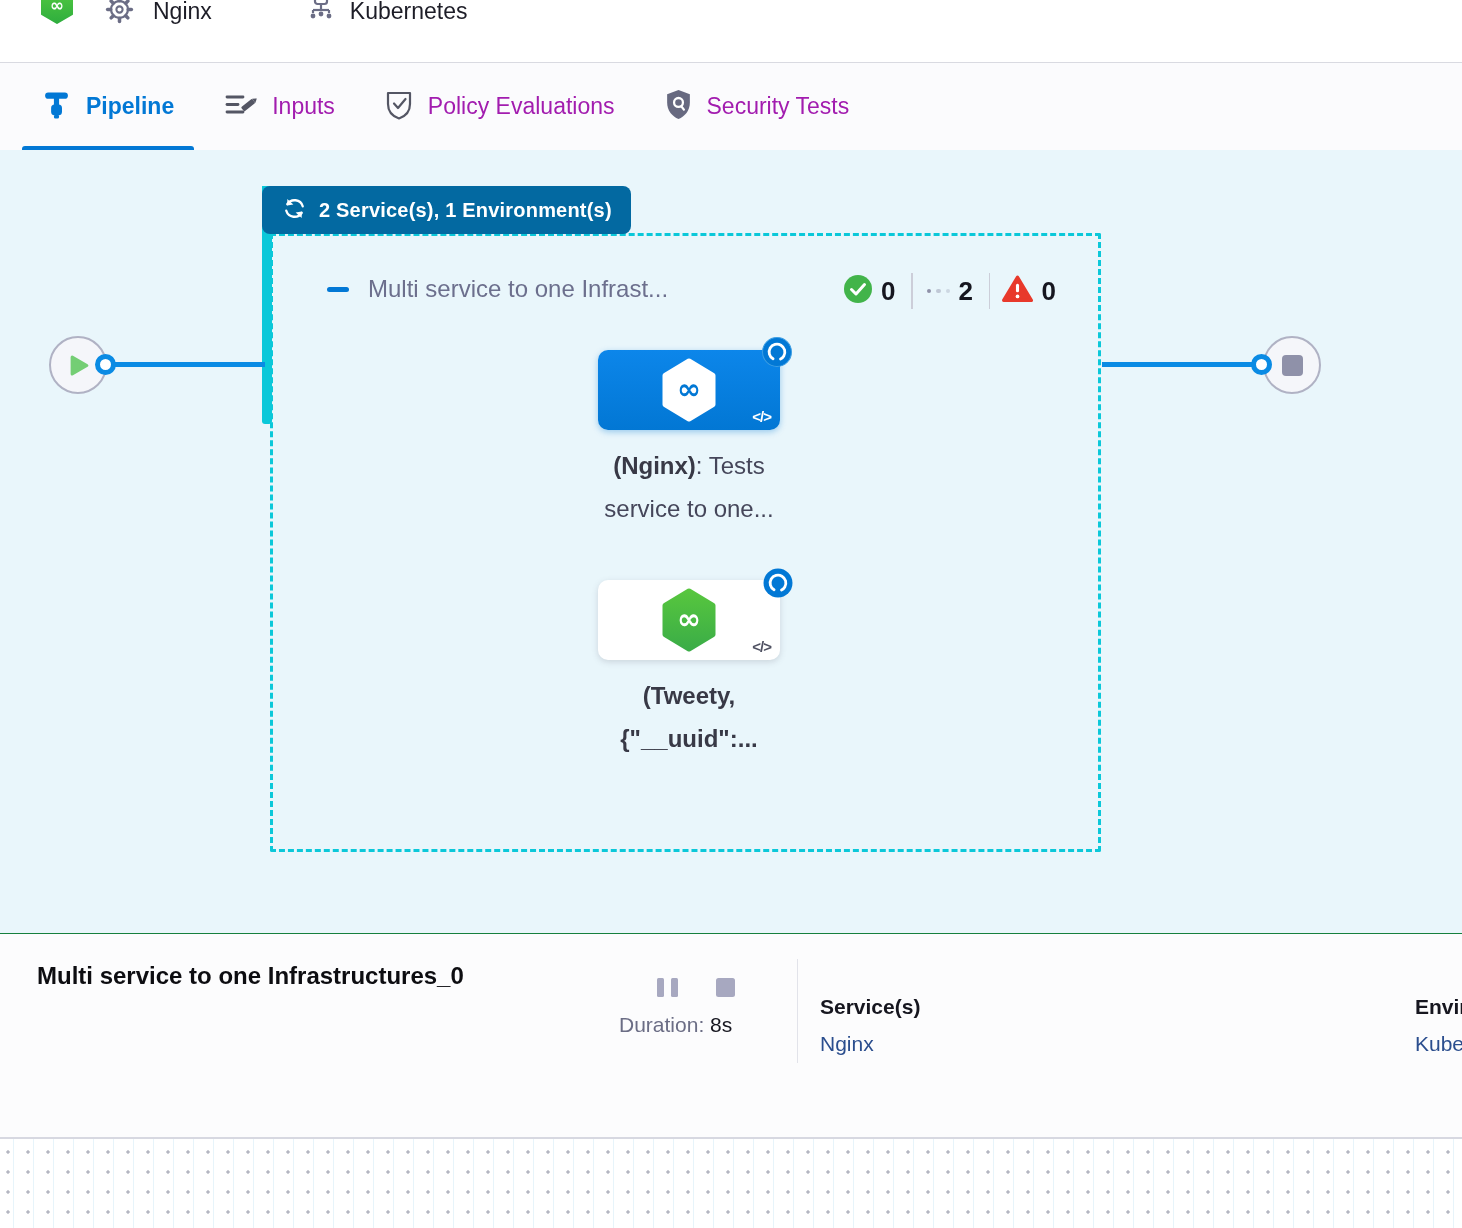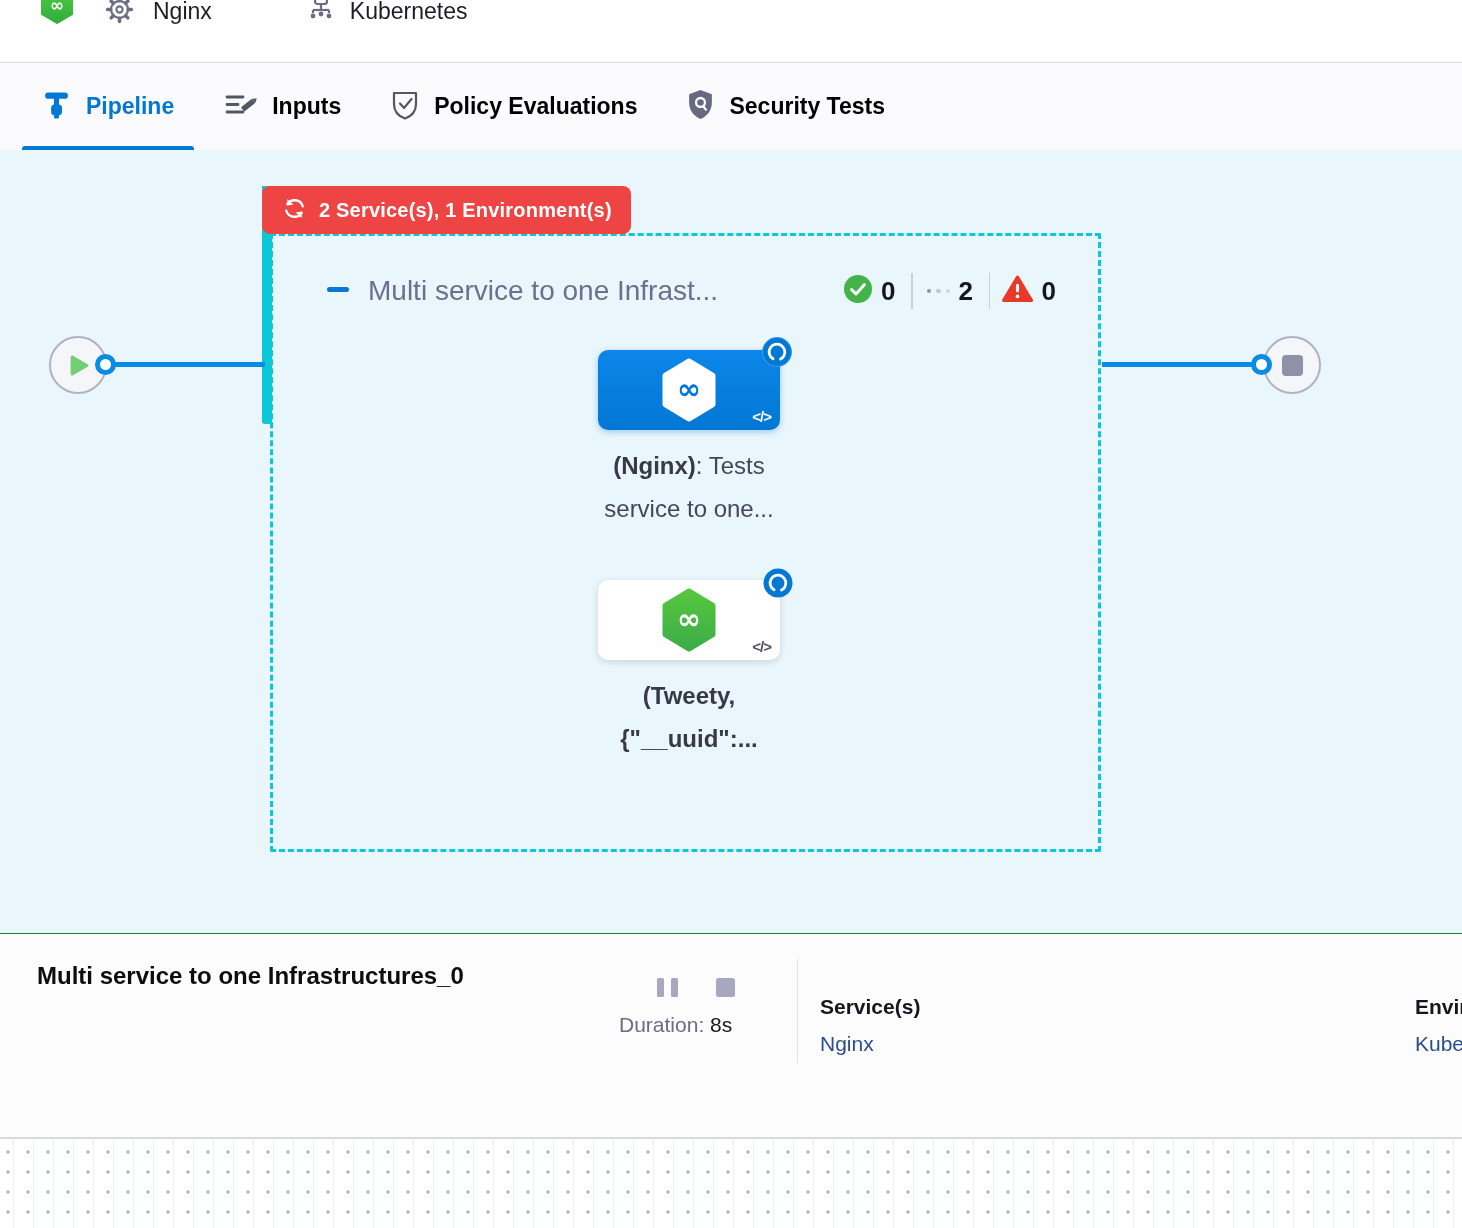--- a/index.html
+++ b/index.html
@@ -15,41 +15,41 @@
   .crumb-label { font-size:23px; color:#1d1d27; font-weight:500; }
   .logo-hex { margin-top:-8px; }
   .gear-wrap { margin-left:30px; margin-right:18px; }
   .k8s-wrap { margin-left:94px; margin-right:14px; }
 
   
   .tabbar { height:87px; background:#fbfbfd; display:flex; align-items:stretch;
             padding-left:22px; }
   .tab { position:relative; display:flex; align-items:center; gap:15px;
          padding:0 20px; margin-right:10px; cursor:pointer; }
-  .tab-label { font-size:23px; color:#000000; font-weight:700; }
+  .tab-label { font-size:23px; color:#a21caf; font-weight:400; }
   .tab.active .tab-label { color:#0278d5; font-weight:700; }
   .tab.active::after { content:""; position:absolute; left:0; right:0; bottom:0;
                        height:4px; background:#0278d5; border-radius:3px 3px 0 0; }
 
   
   .canvas { position:relative; height:783px; background:#e9f6fb; overflow:hidden; }
 
   .group-strip { position:absolute; left:262px; top:36px; width:10px; height:238px;
                  background:#0bc8d9; border-radius:0 0 3px 3px; }
   .group-badge { position:absolute; left:262px; top:36px; height:48px;
                  display:flex; align-items:center; gap:11px; padding:0 19px;
-                 background:#ef4444; border-radius:8px; z-index:3; cursor:pointer; }
+                 background:#0369a1; border-radius:8px; z-index:3; cursor:pointer; }
   .group-badge-label { color:#fff; font-size:20px; font-weight:600; letter-spacing:.2px; }
 
   .stage-box { position:absolute; left:270px; top:83px; width:831px; height:619px;
                border:3px dashed #0bc8d9; border-radius:2px; }
 
   .stage-head-collapse { position:absolute; left:327px; top:137px; width:22px; height:5px;
                          background:#0278d5; border-radius:2.5px; cursor:pointer; }
-  .stage-head-title { position:absolute; left:368px; top:125px; font-size:28px;
+  .stage-head-title { position:absolute; left:368px; top:125px; font-size:24px;
                       color:#6c6f8d; font-weight:500; }
   .stage-counts { position:absolute; left:843px; top:120px; height:42px;
                   display:flex; align-items:center; }
   .count-num { font-size:26px; font-weight:600; color:#16161f; margin:0 10px 0 8px; }
   .count-sep { width:1.5px; height:36px; background:#ccced9; margin:0 6px; }
   .dots { display:flex; align-items:center; gap:5px; margin-left:8px; }
   .dots i { width:4.5px; height:4.5px; border-radius:50%; background:#8f91a8; display:block; }
   .dots i:nth-child(2){ opacity:.45; } .dots i:nth-child(3){ opacity:.3; }
 
   .node-circle { position:absolute; width:58px; height:58px; border-radius:50%;

